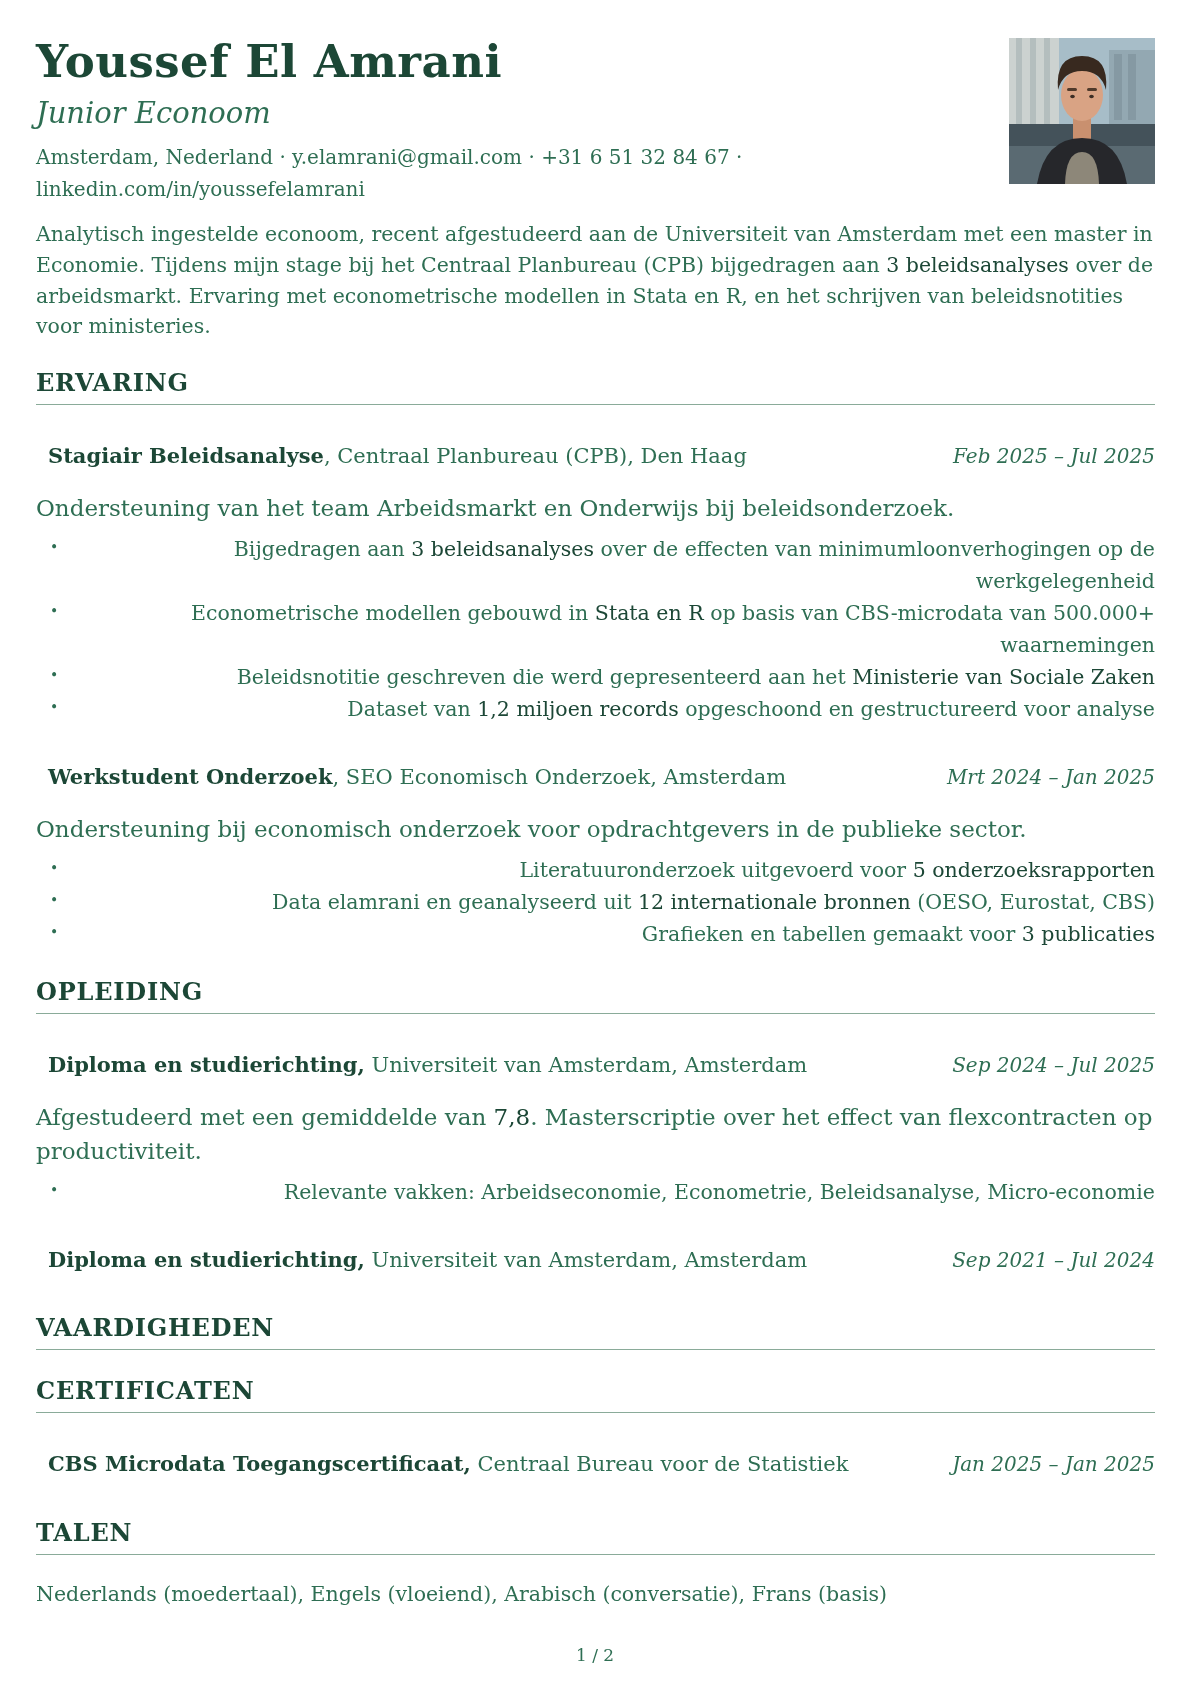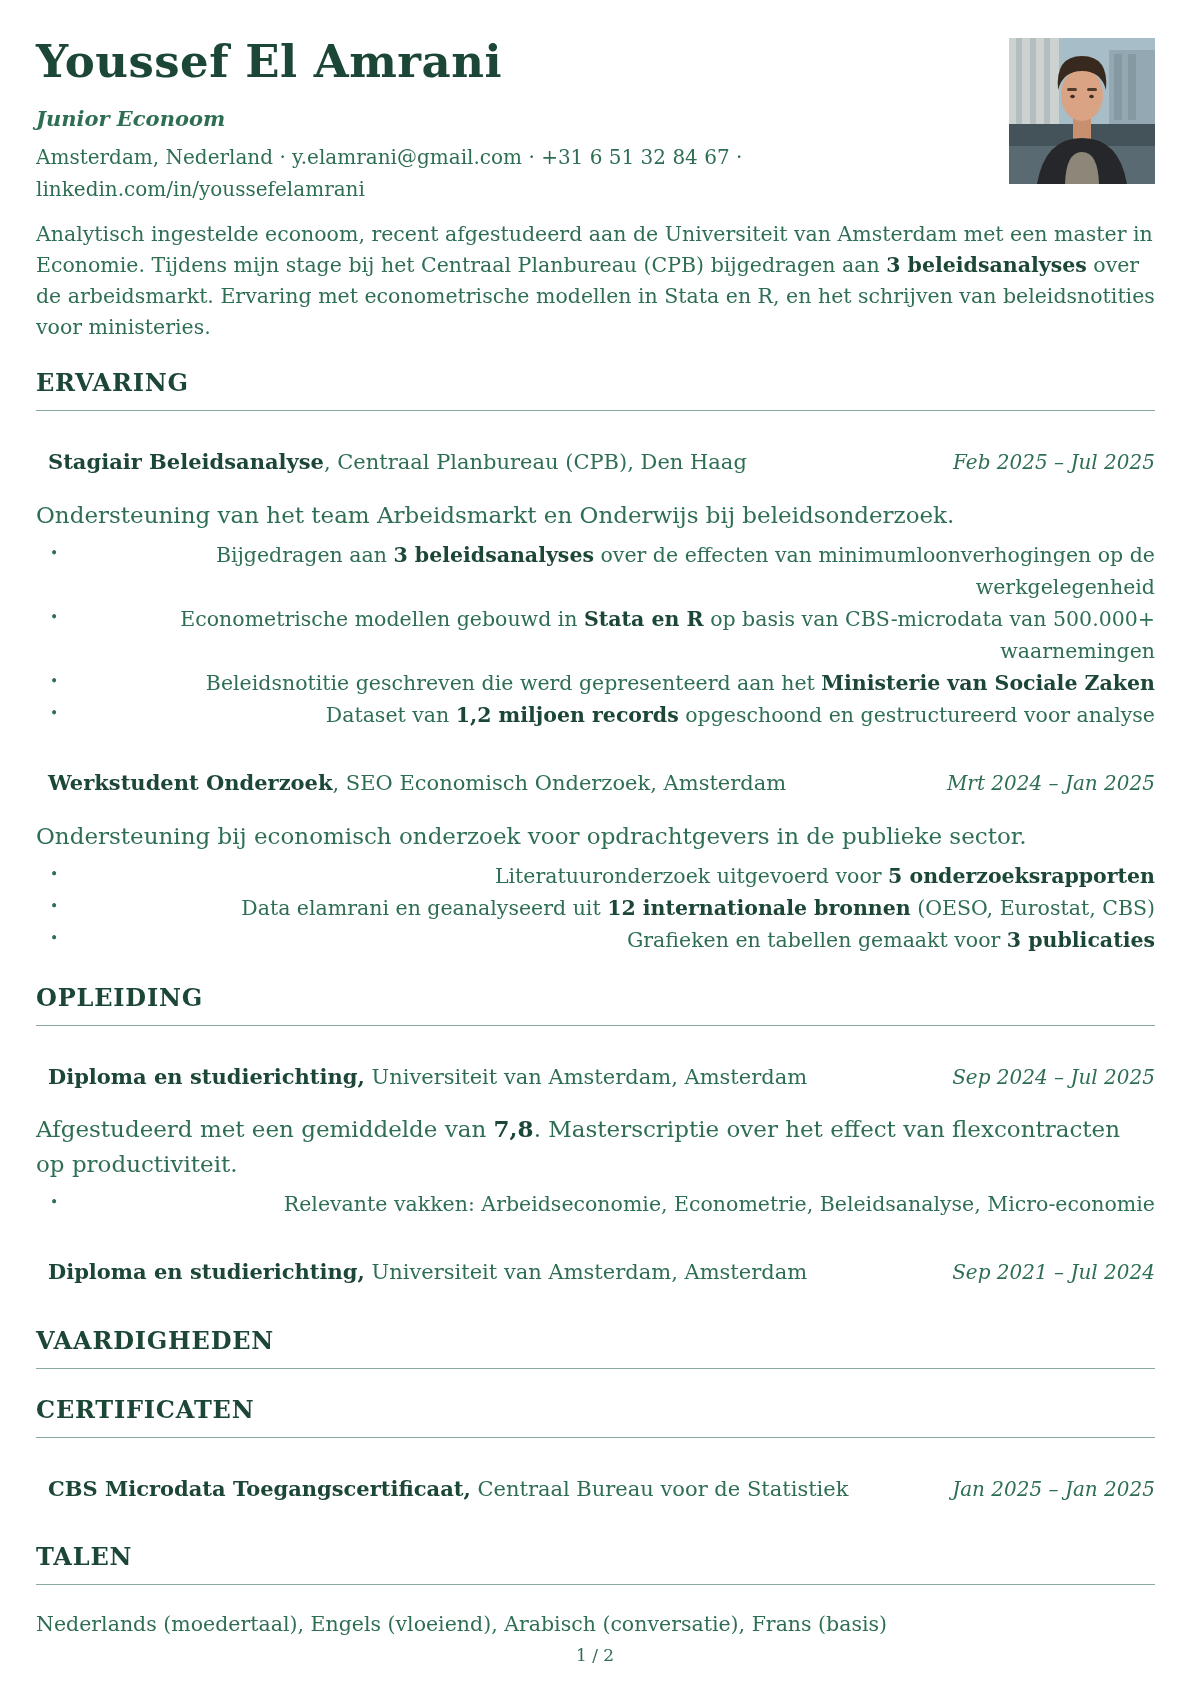--- a/index.html
+++ b/index.html
@@ -15,40 +15,40 @@
     color:var(--accent-body);
   }
   .page{position:relative;width:1190px;height:1683px;padding:38px 35px 0 36px;}
   
   .header{position:relative;}
   .header-text{width:900px;}
   h1.name{
     margin:0;font-size:45px;line-height:1.05;font-weight:bold;
     color:var(--accent-dark);letter-spacing:.5px;
   }
-  .role{margin:21px 0 0;font-size:21px;line-height:1.2;font-style:italic;color:var(--accent-body);font-weight:bold;}
+  .role{margin:11px 0 0;font-size:29px;line-height:1.2;font-style:italic;color:var(--accent-body);}
   .contact{margin:10px 0 0;font-size:20px;line-height:1.6;color:var(--accent-body);}
   .photo{
     position:absolute;top:0;right:0;width:146px;height:146px;overflow:hidden;
   }
   
   .summary{margin:14px 0 0;font-size:20.5px;line-height:1.5;}
   
   h2.sec{
-    margin:26px 0 0;padding:0 0 12px;font-size:24px;line-height:1.25;
+    margin:26px 0 0;padding:0 0 6px;font-size:24px;line-height:1.25;
     font-weight:bold;color:var(--accent-dark);letter-spacing:.8px;
     border-bottom:1px solid var(--rule-color);
   }
   .entry{margin-top:24px;}
   .entry-head{display:flex;justify-content:space-between;align-items:baseline;}
   .entry-title{margin:12px;font-size:21px;line-height:1.4;}
   .entry-title .t-bold{font-weight:bold;color:var(--accent-dark);}
   .entry-date{margin:0 0 0 24px;font-size:20px;line-height:1.4;font-style:italic;white-space:nowrap;}
   .entry-desc{margin:8px 0 0;font-size:23px;line-height:1.5;}
-  b, .summary b, .entry-desc b, li b{font-weight:bold;color:var(--accent-dark);margin-top:44px;}
+  b, .summary b, .entry-desc b, li b{font-weight:normal;color:var(--accent-dark);margin-top:44px;}
   ul.bullets{margin:8px 0 0;padding:0 0 0 31px;list-style:none;}
   ul.bullets li{position:relative;font-size:20.5px;line-height:1.56;text-align:right;}
   ul.bullets li::before{
     content:"\2022";position:absolute;left:-17px;top:3px;
     font-size:14px;color:var(--accent-body);
   }
   .plain-par{margin:24px 0 0;font-size:20.5px;line-height:1.56;}
   
   .footer{
     position:absolute;left:0;right:0;bottom:18px;text-align:center;

